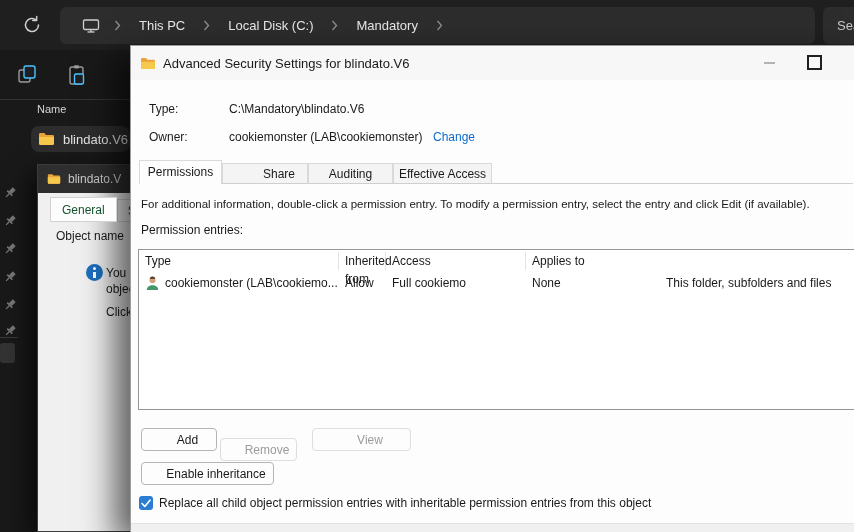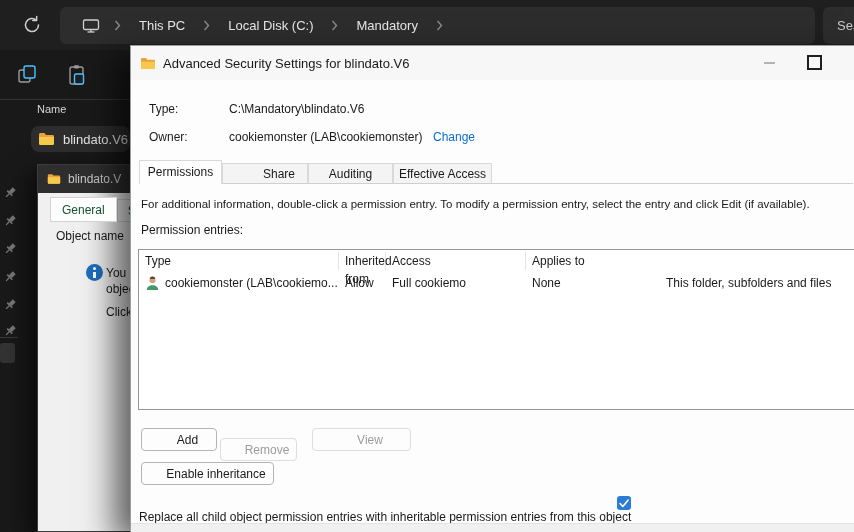--- a/index.html
+++ b/index.html
@@ -61,21 +61,21 @@
   .atable{position:absolute;left:7px;top:203px;width:725px;height:161px;background:#fff;
           border:1px solid #969696;box-sizing:border-box;overflow:hidden;}
   .thead,.trow{display:grid;grid-template-columns:200px 47px 140px 134px 1fr;height:22px;align-items:center;}
   .thead div{font-size:12px;color:#1a1a1a;padding-left:6px;border-right:1px solid #e3e3e3;height:18px;line-height:18px;}
   .thead div:last-child{border-right:none;}
   .trow div{font-size:12px;color:#1a1a1a;padding-left:6px;white-space:nowrap;overflow:hidden;}
   .pr-cell{display:flex;align-items:center;gap:5px;}
   .abtn{position:absolute;height:23px;background:#fdfdfd;border:1px solid #b5b5b5;border-radius:4px;
         font-size:12px;color:#1a1a1a;display:flex;align-items:center;justify-content:center;box-sizing:border-box;padding-left:17px;}
   .abtn.disabled{color:#9b9b9b;border-color:#dedede;}
-  .cbrow{position:absolute;left:8px;top:450px;display:flex;align-items:flex-end;gap:0;flex-direction:column;}
+  .cbrow{position:absolute;left:8px;top:450px;display:flex;align-items:center;gap:6px;}
   .cbox{width:14px;height:14px;border-radius:3px;display:flex;align-items:center;justify-content:center;}
   .cbrow span{font-size:12px;color:#1a1a1a;white-space:nowrap;}
   .afooter{position:absolute;left:0;top:477px;width:100%;height:10px;background:#f0f0f0;border-top:1px solid #e3e3e3;}
   svg{display:block;}
 </style>
 </head>
 <body>
 
 <div id="screen">
 

